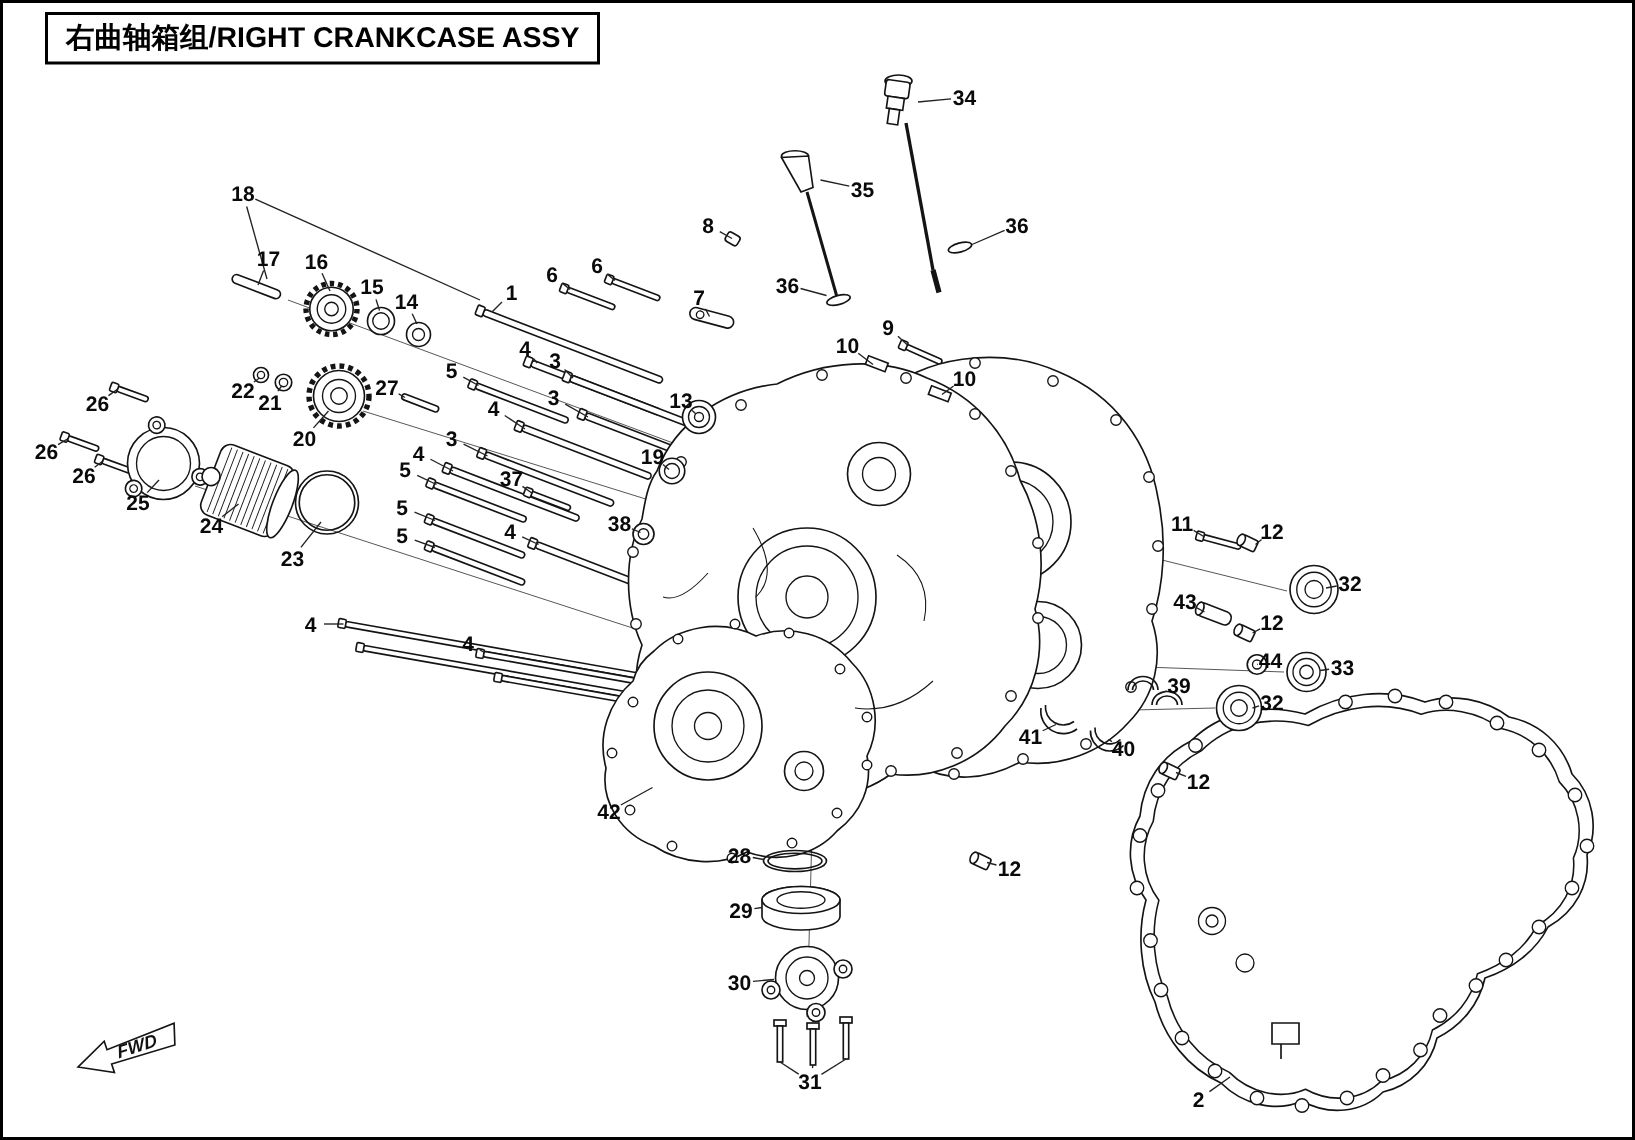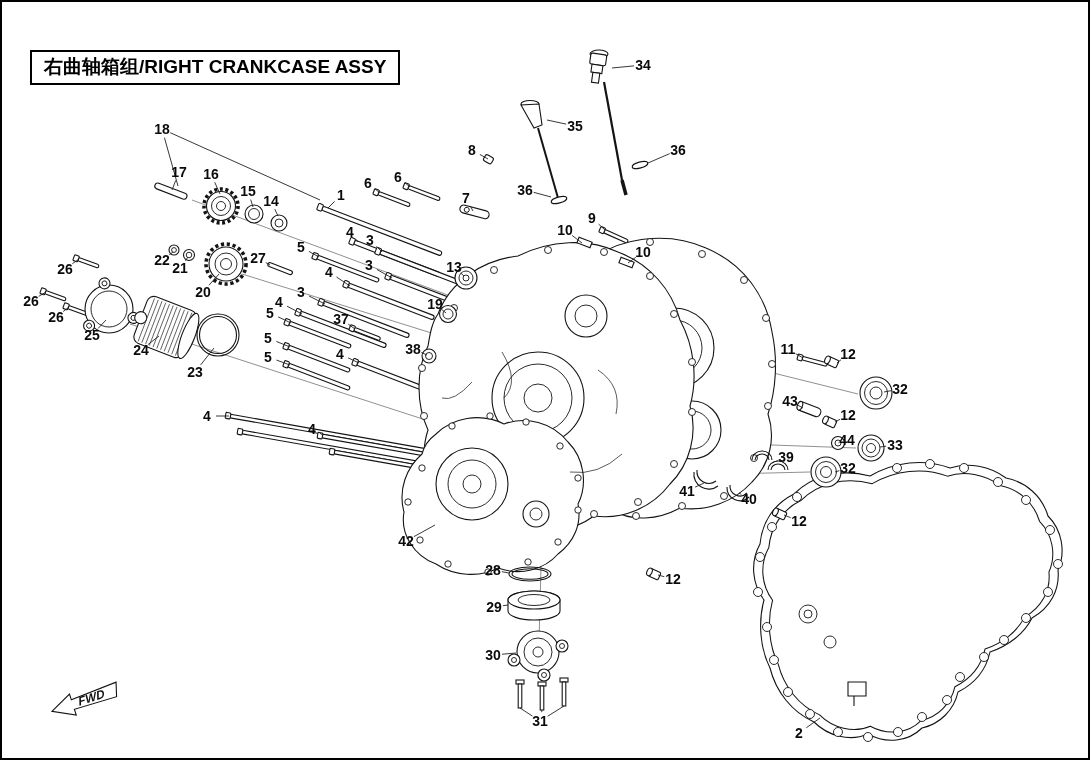--- a/index.html
+++ b/index.html
@@ -1,19 +1,19 @@
 <!DOCTYPE html>
 <html><head>
 <meta charset="utf-8">
 <style>
   html,body{margin:0;padding:0;background:#fff;}
   #page{position:relative;width:1090px;height:760px;background:#fff;box-sizing:border-box;
         border:2px solid #000;font-family:"Liberation Sans",sans-serif;overflow:hidden;}
   #title-box{position:absolute;left:28px;top:6px;z-index:3;border:2px solid #000;background:#fff;
-        padding:2px 12px 3px 12px;font-weight:bold;font-size:19px;color:#000;white-space:nowrap;margin-top:42px;}
+        padding:2px 12px 3px 12px;font-weight:bold;font-size:19px;color:#000;white-space:nowrap;}
   #diagram{position:absolute;left:0;top:0;}
   .part{fill:#fff;stroke:#141414;stroke-width:1.1;}
   .ln{fill:none;stroke:#141414;stroke-width:1.1;}
   .hole{fill:#fff;stroke:#141414;stroke-width:0.9;}
   .thin{fill:none;stroke:#141414;stroke-width:0.6;}
   .axis{fill:none;stroke:#444;stroke-width:0.6;}
   .rib{fill:none;stroke:#141414;stroke-width:0.7;}
   .teeth{fill:none;stroke:#141414;stroke-width:3.6;}
   .callout-num{font:bold 14px "Liberation Sans",sans-serif;fill:#0a0a0a;text-anchor:middle;}
   .leader{stroke:#222;stroke-width:0.9;}

